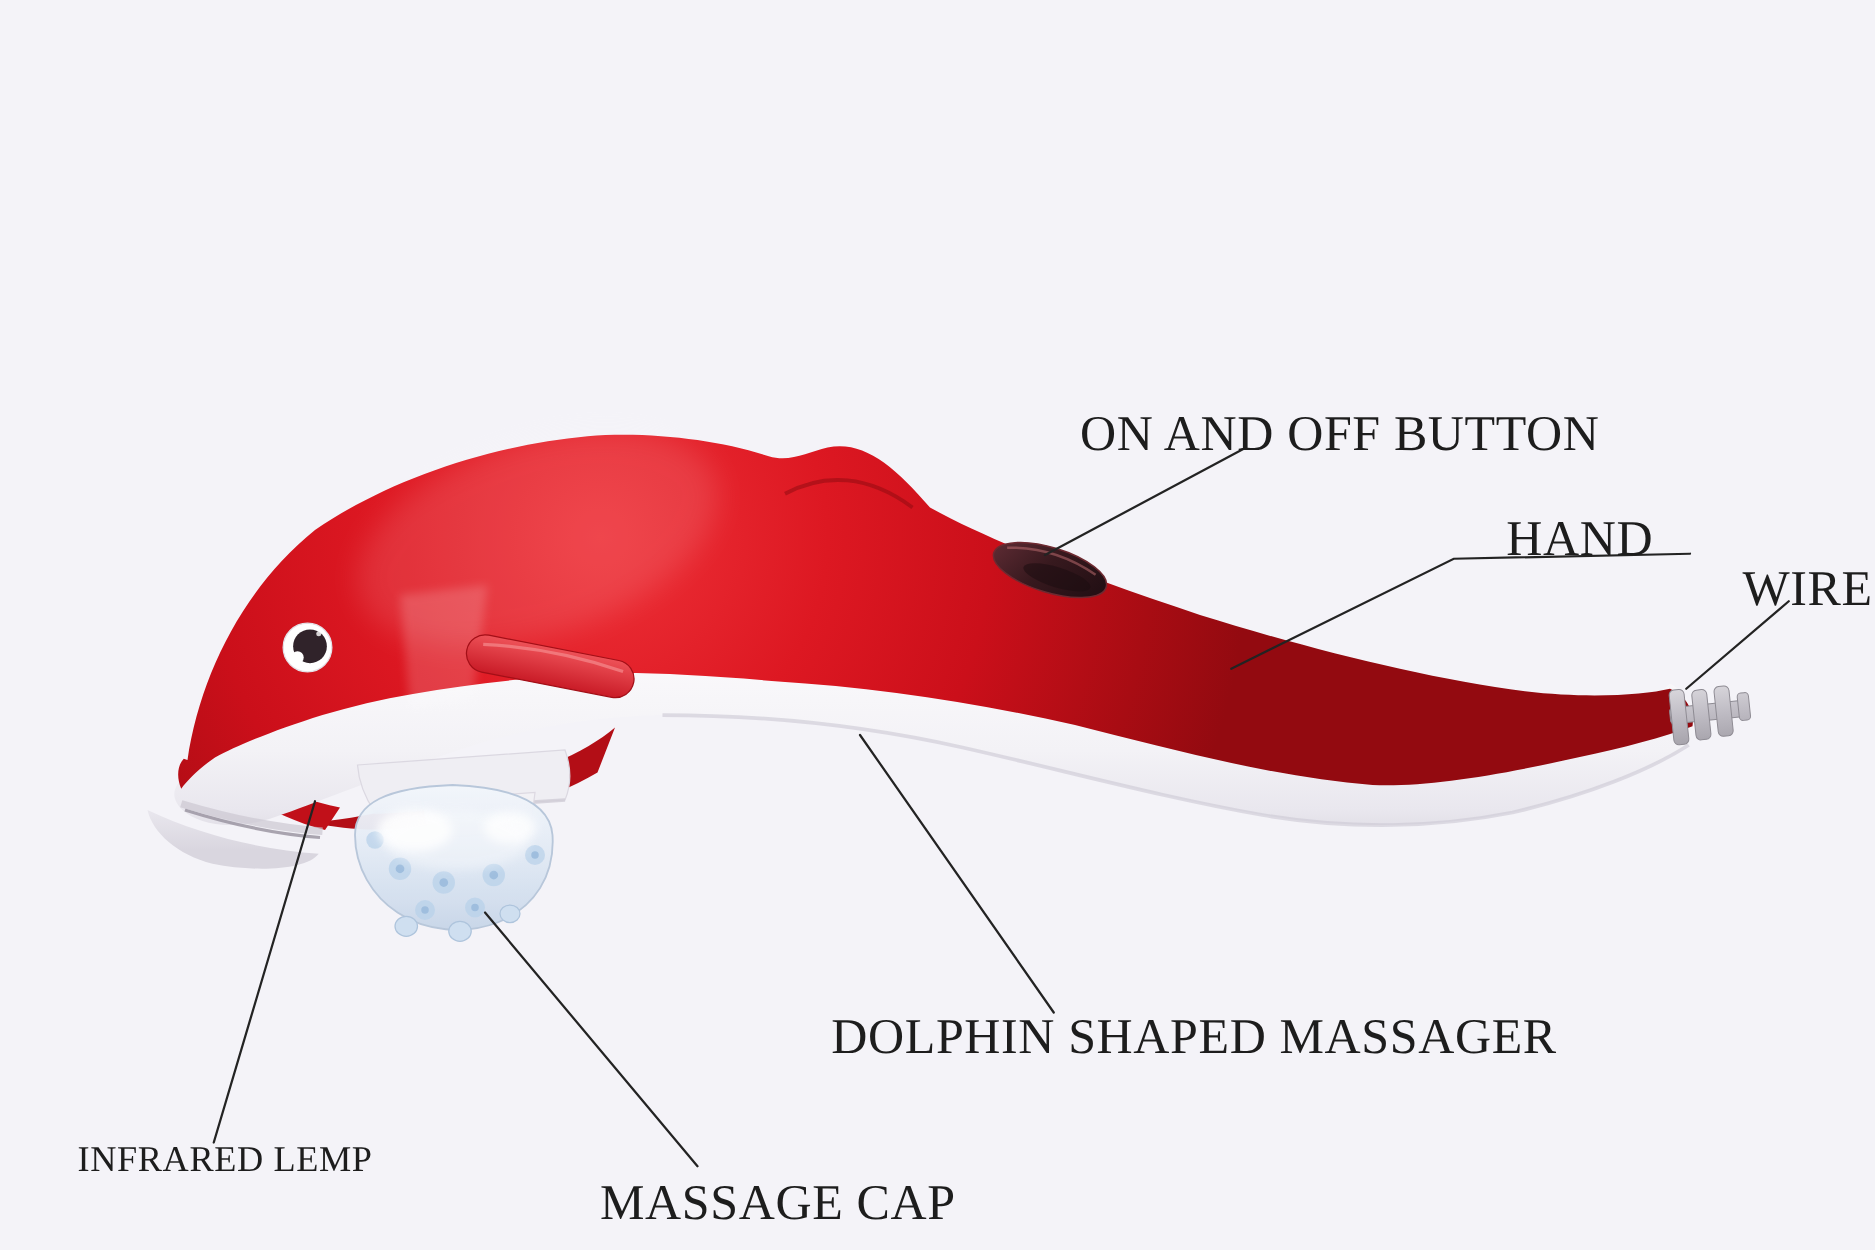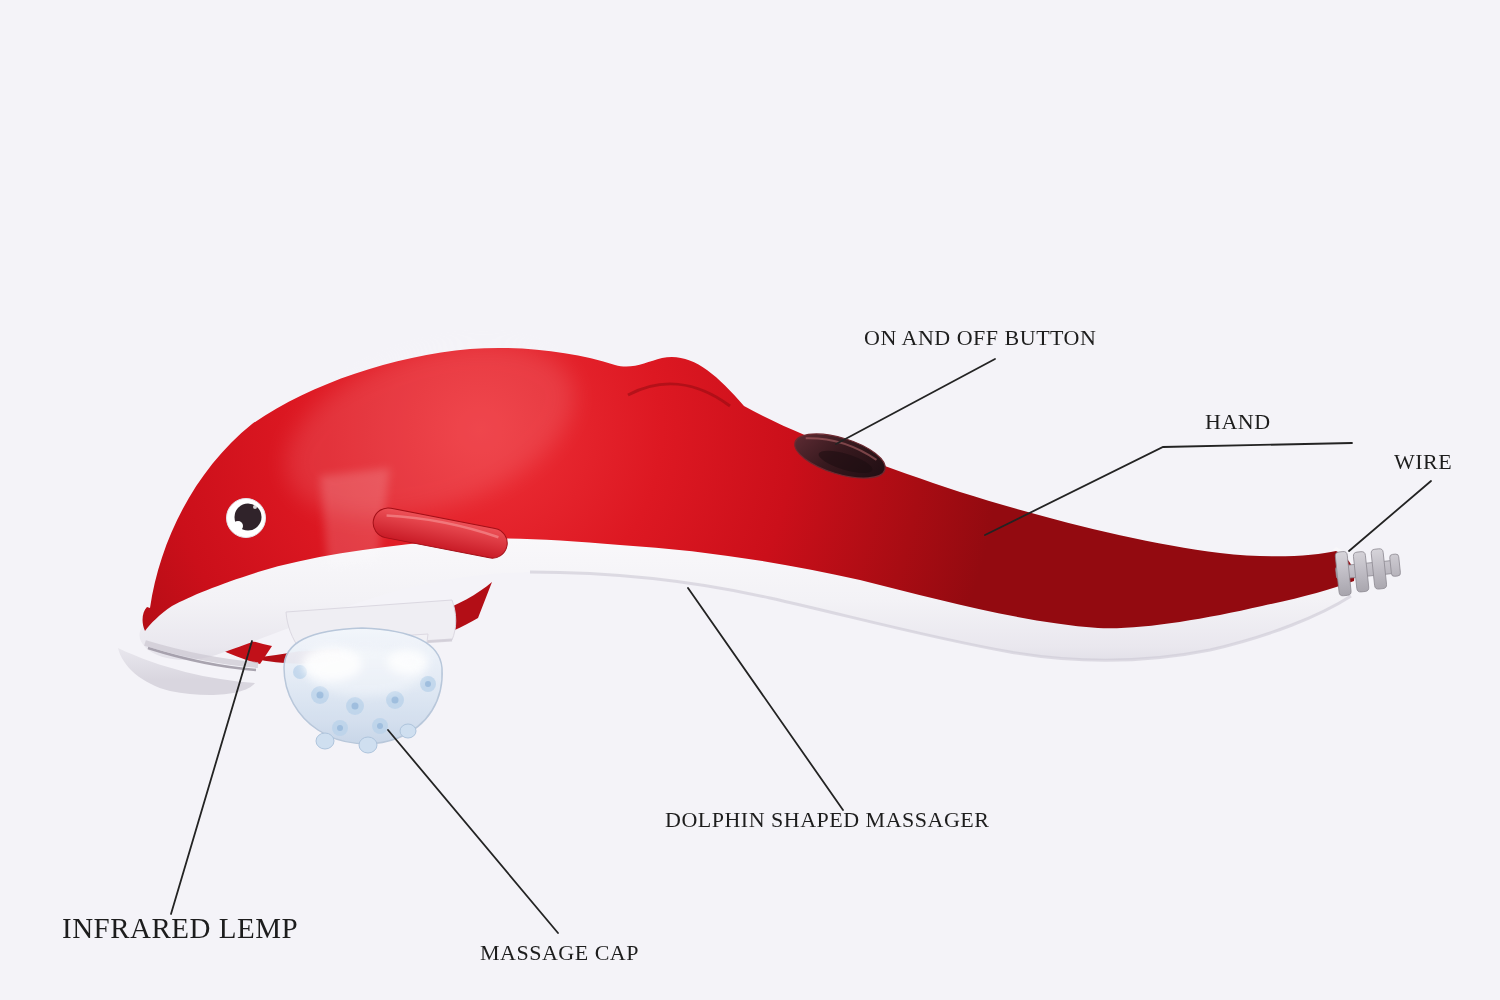--- a/index.html
+++ b/index.html
@@ -20,21 +20,21 @@
   .stage{
     position:relative;
     width:1500px;height:1000px;
     background:var(--background);
     overflow:hidden;
     font-family:"Liberation Serif","DejaVu Serif",serif;
   }
   .stage svg{position:absolute;left:0;top:0;}
   .part-label{
     position:absolute;
-    font-size:22px;
+    font-size:40px;
     line-height:1;
     letter-spacing:.5px;
     color:var(--label-text);
     white-space:nowrap;
   }
   .lbl-onoff{left:864px;top:327px;}
   .lbl-hand{left:1205px;top:411px;text-align:center;}
   .lbl-wire{left:1394px;top:451px;}
   .lbl-dolphin{left:645px;top:809px;margin-left:20px;}
   .lbl-cap{left:480px;top:942px;}

